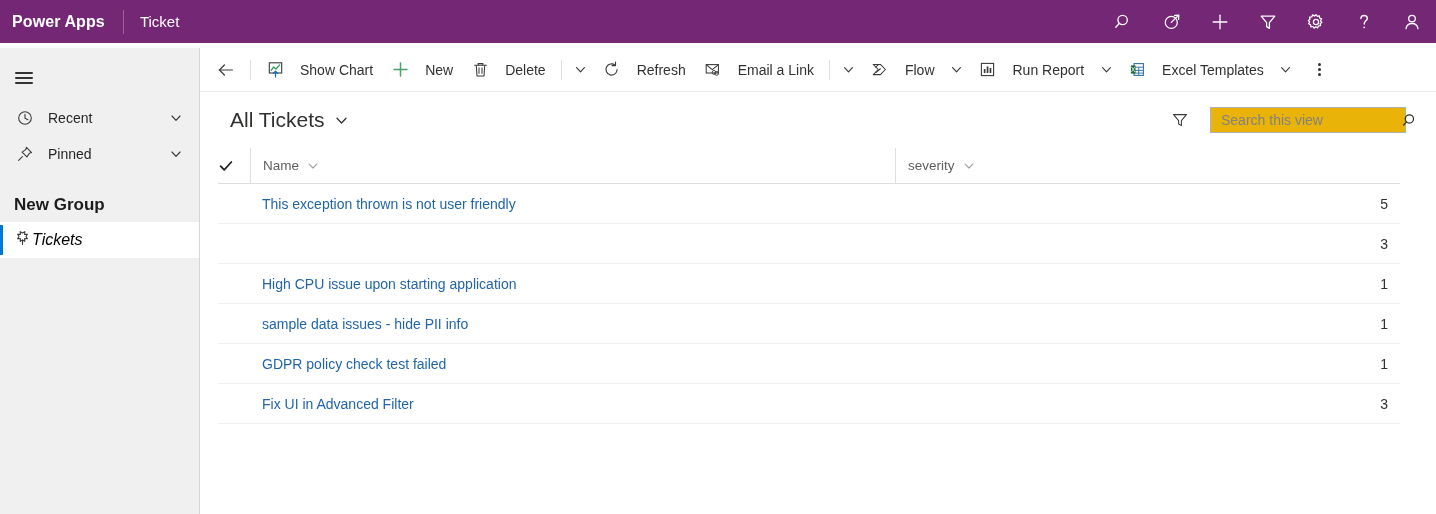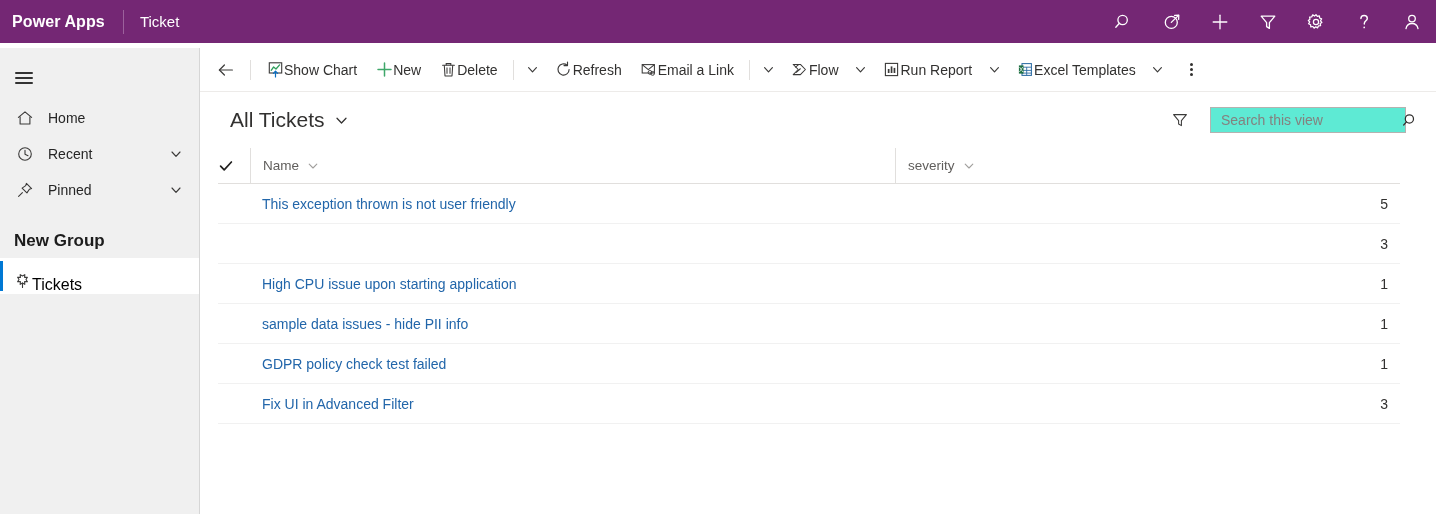--- a/index.html
+++ b/index.html
@@ -65,22 +65,22 @@
   }
   .nav-item .nav-chev { margin-left: auto; margin-right: 16px; display: flex; }
 
   #group-header {
     font-size: 17px; font-weight: bold; color: #1c1c1c;
     padding: 0 14px; height: 34px; display: flex; align-items: center;
     margin-top: 16px;
   }
   #nav-tickets {
     background: #ffffff; height: 36px;
-    display: flex; align-items: flex-end; padding-left: 14px;
-    position: relative; cursor: pointer;
+    display: flex; align-items: center; padding-left: 14px;
+    position: relative; cursor: pointer; font-style: italic;
   }
   #nav-tickets .sel-bar {
     position: absolute; left: 0; top: 3px;
     width: 3px; height: 30px; background: #0078d4;
   }
 
   
   #command-bar {
     position: absolute; top: 48px; left: 200px;
     width: 1236px; height: 44px;
@@ -95,21 +95,21 @@
   }
   .cb-sep { width: 1px; height: 20px; background: #e1dfdd; margin: 0 6px; }
   .cb-btn {
     height: 40px; display: flex; align-items: center;
     padding: 0 9px; cursor: pointer; white-space: nowrap;
   }
   .cb-btn .cb-ico {
     width: 18px; height: 18px; display: flex;
     align-items: center; justify-content: center; flex: 0 0 18px;
   }
-  .cb-btn .cb-lbl { font-size: 14px; color: #323130; margin-left: 0; }
+  .cb-btn .cb-lbl { font-size: 14px; color: #323130; margin-left: 16px; }
   .cb-caret {
     width: 26px; height: 40px; display: flex;
     align-items: center; justify-content: center; cursor: pointer;
   }
   #overflow-btn {
     width: 30px; height: 40px; display: flex;
     align-items: center; justify-content: center; cursor: pointer;
     margin-left: 6px;
   }
   .dot { width: 3px; height: 3px; border-radius: 50%; background: #323130; margin: 2px 0; }
@@ -129,21 +129,21 @@
   #view-bar-right {
     margin-left: auto; display: flex; align-items: center; margin-right: 30px;
   }
   #filter-icon-btn {
     width: 32px; height: 32px; display: flex;
     align-items: center; justify-content: center;
     cursor: pointer; margin-right: 14px;
   }
   #search-box {
     width: 196px; height: 26px;
-    border: 1px solid #b4b2b0; background: #5eead4;
+    border: 1px solid #b4b2b0; background: #eab308;
     display: flex; align-items: center; padding: 0 12px 0 10px;
   }
   #search-input {
     border: none; outline: none; flex: 1;
     font-size: 14px; color: #323130;
     font-family: "Liberation Sans", sans-serif;
     background: transparent;
   }
   #search-input::placeholder { color: #84817f; }
 
@@ -241,29 +241,20 @@
 <div id="sidebar">
 
   <div id="hamburger-btn">
     <div class="ham-lines">
         <div></div>
         <div></div>
         <div></div>
       </div>
   </div>
 
-  <div class="nav-item">
-    <span class="nav-ico">
-      <svg width="18" height="18" viewBox="0 0 18 18" fill="none" stroke="#3b3a39" stroke-width="1.1">
-        <path d="M2.4 8.4 L9 2.8 L15.6 8.4" stroke-linecap="round" stroke-linejoin="round"></path>
-        <path d="M4.1 7.6 V15 H13.9 V7.6" stroke-linejoin="round"></path>
-      </svg>
-    </span>
-    <span class="nav-lbl">Home</span>
-  </div>
 
   <div class="nav-item">
     <span class="nav-ico">
       <svg width="18" height="18" viewBox="0 0 18 18" fill="none" stroke="#3b3a39" stroke-width="1.1">
         <circle cx="9" cy="9" r="6.3"></circle>
         <polyline points="9,5.2 9,9.2 12,10.7" stroke-linecap="round" stroke-linejoin="round"></polyline>
       </svg>
     </span>
     <span class="nav-lbl">Recent</span>
     <span class="nav-chev">

